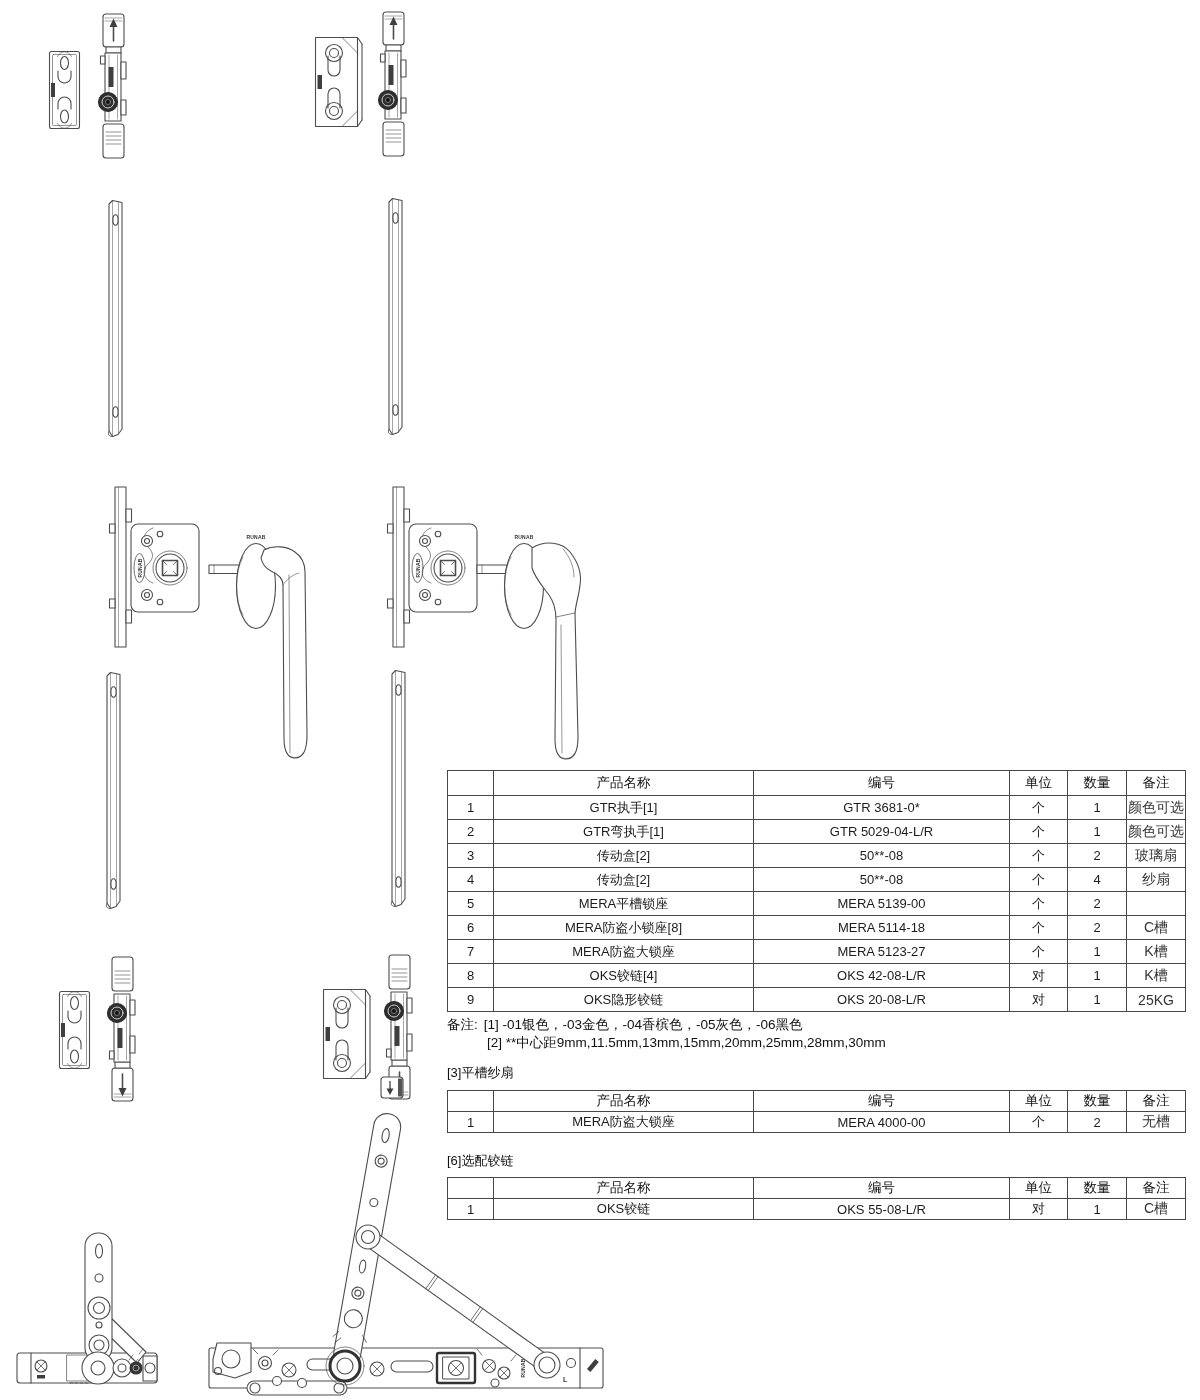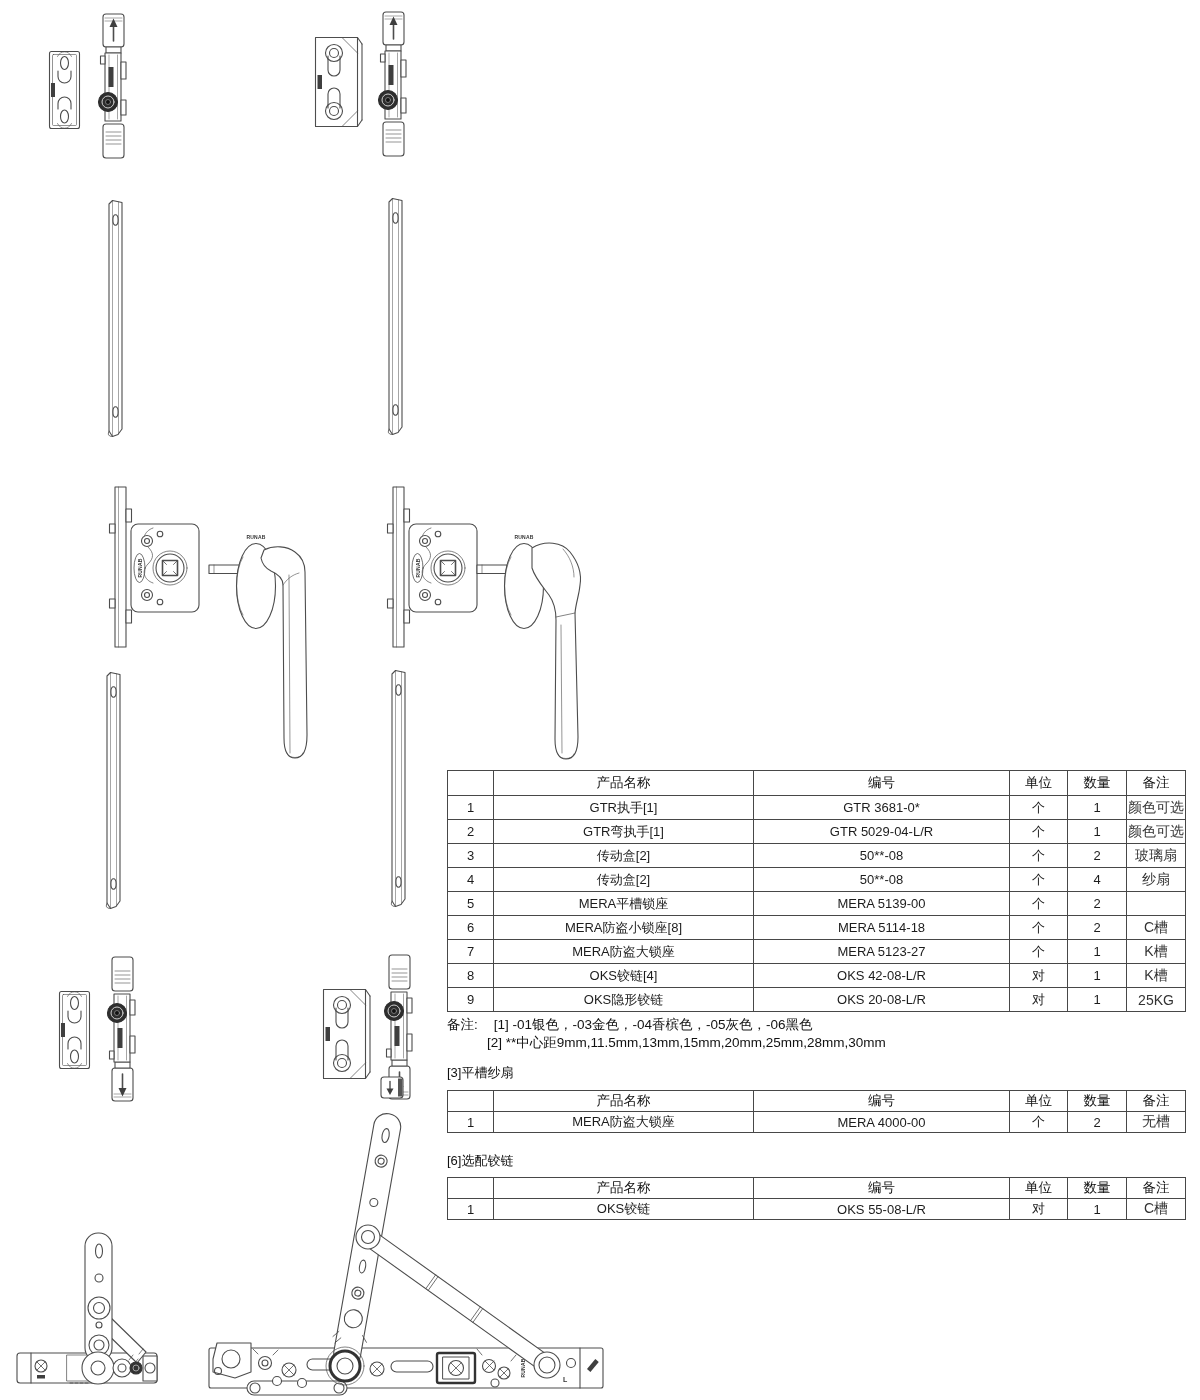--- a/index.html
+++ b/index.html
@@ -12,21 +12,21 @@
   .tbl{position:absolute;background:#fff;border-left:1.2px solid #474747;border-top:1.2px solid #474747;}
   .tr{display:grid;grid-template-columns:46px 260px 256px 58px 59px 59px;}
   .td{border-right:1.2px solid #474747;border-bottom:1.2px solid #474747;display:flex;align-items:center;justify-content:center;font-size:13px;white-space:nowrap;overflow:hidden;background:#fff;}
   .main .tr{height:24px;}
   .main .tr.head{height:25px;}
   .sm .tr{height:21px;}
   .head .td{font-size:13.5px;color:#111;}
   .td.remark{font-size:14px;color:#333;text-align:right;}
   .notes{position:absolute;left:447px;top:1016px;font-size:13.5px;line-height:18px;color:#111;}
   .noteline{display:flex;}
-  .noteline .lbl{margin-right:16px;}
+  .noteline .lbl{margin-right:6px;}
   .noteline.second{padding-left:40px;}
   .sec-title{position:absolute;font-size:13px;color:#111;}
 </style>
 </head>
 <body>
 
 <div class="page">
 
   <svg class="art" width="1200" height="1400" viewBox="0 0 1200 1400" stroke="#4d4d4d" stroke-width="1.1" fill="none" stroke-linejoin="round" stroke-linecap="round">
     <defs>

